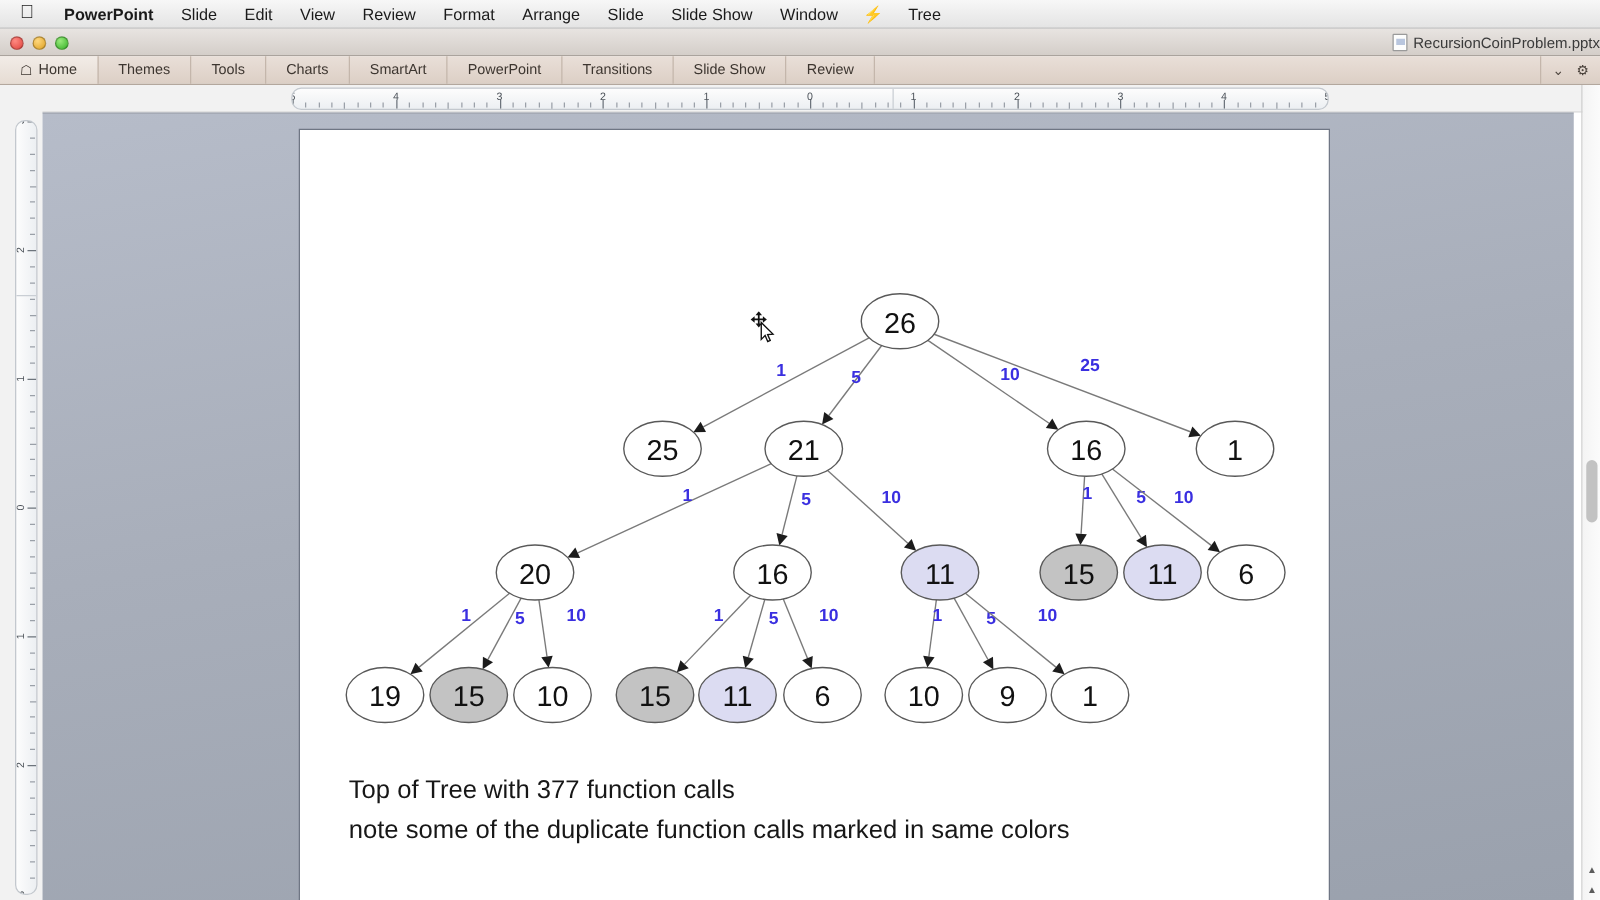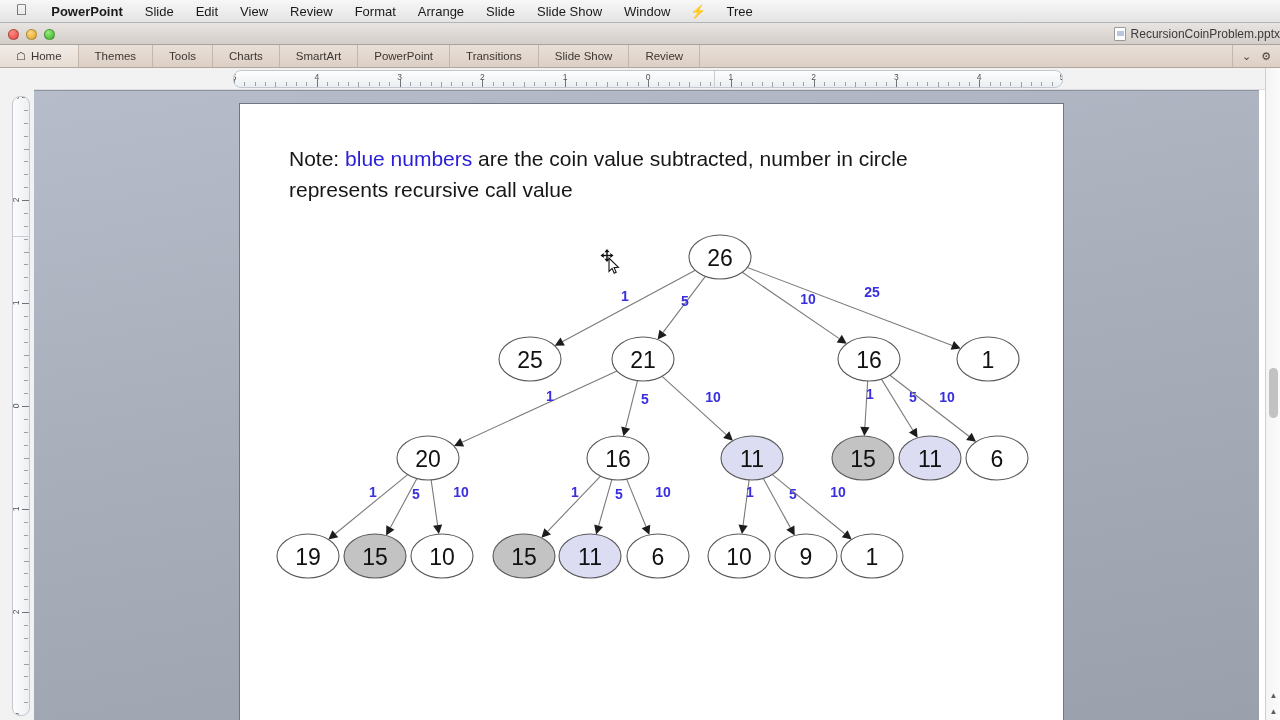--- a/index.html
+++ b/index.html
@@ -377,23 +377,20 @@
       <div class="tick" style="top: 592.25px; width: 4px;"></div>
       <div class="tick" style="top: 605.125px; width: 4px;"></div>
       <div class="tick maj" style="top: 618px;"></div>
       <div class="num" style="top: 618px;">3</div>
       <div class="seg-edge" style="top: 139.05px;"></div>
     </div>
 
   <div class="workspace">
     <div class="slide">
 
-      <div class="note-text">
-        <span>Note: </span><span class="blue">blue numbers</span><span> are the coin value subtracted, number in circle represents recursive call value</span>
-      </div>
 
       <svg class="tree" id="tree-svg" viewBox="0 0 823 617">
           <g>
             <line x1="455.27686415223394" y1="166.27242029722177" x2="322.65272991478986" y2="237.4706397299549" class="edge-line"></line>
             <polygon points="314.72313584776606,241.72757970277823 320.47696059534684,233.4177360956983 324.8284992342329,241.52354336421152" class="arrowhead"></polygon>
             <text x="385" y="197" class="edge-label">1</text>
           </g>
           <g>
             <line x1="465.36065658569737" y1="172.39237699037494" x2="423.061852065607" y2="228.42455960140367" class="edge-line"></line>
             <polygon points="417.63934341430263,235.60762300962506 419.3905085458494,225.65305517962588 426.7331955853646,231.19606402318146" class="arrowhead"></polygon>
@@ -559,20 +556,24 @@
           <g>
             <ellipse cx="566" cy="452" rx="31" ry="22" class="node-ellipse node-white"></ellipse>
             <text x="566" y="453" class="node-label">9</text>
           </g>
           <g>
             <ellipse cx="632" cy="452" rx="31" ry="22" class="node-ellipse node-white"></ellipse>
             <text x="632" y="453" class="node-label">1</text>
           </g>
         </svg>
 
+      <div class="caption">
+        <div>Top of Tree with 377 function calls</div>
+        <div>note some of the duplicate function calls marked in same colors</div>
+      </div>
 
     </div>
 
     <svg class="cursor" viewBox="0 0 26 26" style="position:absolute;left:564px;top:158px;">
       <g fill="#111">
         <path d="M9 0 L11.6 3.2 L6.4 3.2 Z"></path>
         <path d="M9 13 L11.6 9.8 L6.4 9.8 Z"></path>
         <path d="M2.5 6.5 L5.7 3.9 L5.7 9.1 Z"></path>
         <path d="M15.5 6.5 L12.3 3.9 L12.3 9.1 Z"></path>
         <rect x="8.3" y="2.4" width="1.4" height="8.2"></rect>

